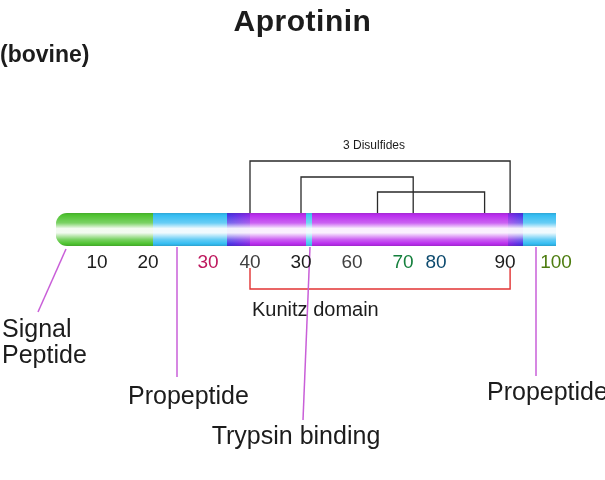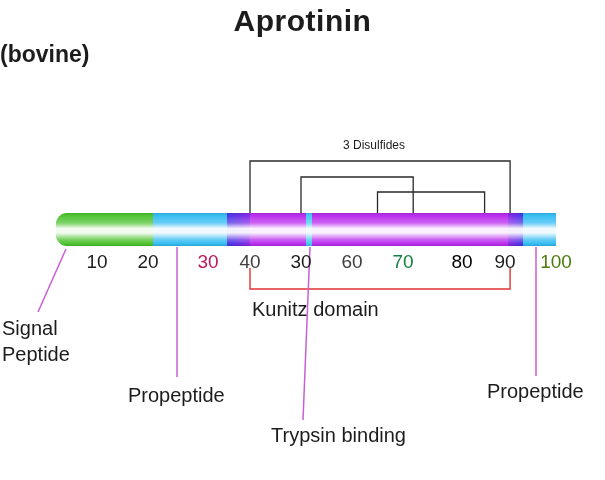--- a/index.html
+++ b/index.html
@@ -45,25 +45,25 @@
       rgba(255,255,255,0) 93%,
       rgba(0,0,0,0.15) 100%);
   }
   .axis{left:0;top:251px;width:605px;height:20px;padding-left:40px;}
   .axis .tick{
     position:absolute;top:0;
     transform:translateX(-50%);
     font-size:19px;
     white-space:nowrap;
   }
-  .label{font-size:20px;line-height:26px;white-space:nowrap;}
+  .label{font-size:25px;line-height:26px;white-space:nowrap;}
   .signal-peptide-label{left:2px;top:315px;}
   .propeptide-left-label{left:128px;top:382px;}
   .propeptide-right-label{left:487px;top:378px;}
-  .trypsin-label{left:186px;top:423px;width:220px;text-align:right;line-height:25px;}
+  .trypsin-label{left:186px;top:423px;width:220px;text-align:center;line-height:25px;}
   .kunitz-label{left:252px;top:296px;width:240px;font-size:20px;}
   svg.overlay{position:absolute;left:0;top:0;pointer-events:none;}
 </style>
 </head>
 <body>
 
 <div class="canvas">
 
   <div class="abs title">Aprotinin</div>
   <div class="abs subtitle">(bovine)</div>
@@ -94,21 +94,21 @@
   </div>
 
   <div class="abs axis" id="axis">
       <div class="tick" style="left: 97px; color: rgb(28, 28, 28);">10</div>
       <div class="tick" style="left: 148px; color: rgb(28, 28, 28);">20</div>
       <div class="tick" style="left: 208px; color: #be185d;">30</div>
       <div class="tick" style="left: 250px; color: #404040;">40</div>
       <div class="tick" style="left: 301px; color: rgb(28, 28, 28);">30</div>
       <div class="tick" style="left: 352px; color: #404040;">60</div>
       <div class="tick" style="left: 403px; color: #15803d;">70</div>
-      <div class="tick" style="left: 462px; color: #000000;">80</div>
+      <div class="tick" style="left: 436px; color: #0c4a6e;">80</div>
       <div class="tick" style="left: 505px; color: rgb(28, 28, 28);">90</div>
       <div class="tick" style="left: 556px; color: #4d7c0f;">100</div>
     </div>
 
   <div class="abs label kunitz-label">Kunitz domain</div>
 
   <div class="abs label signal-peptide-label">
     <div>Signal</div>
     <div>Peptide</div>
   </div>

